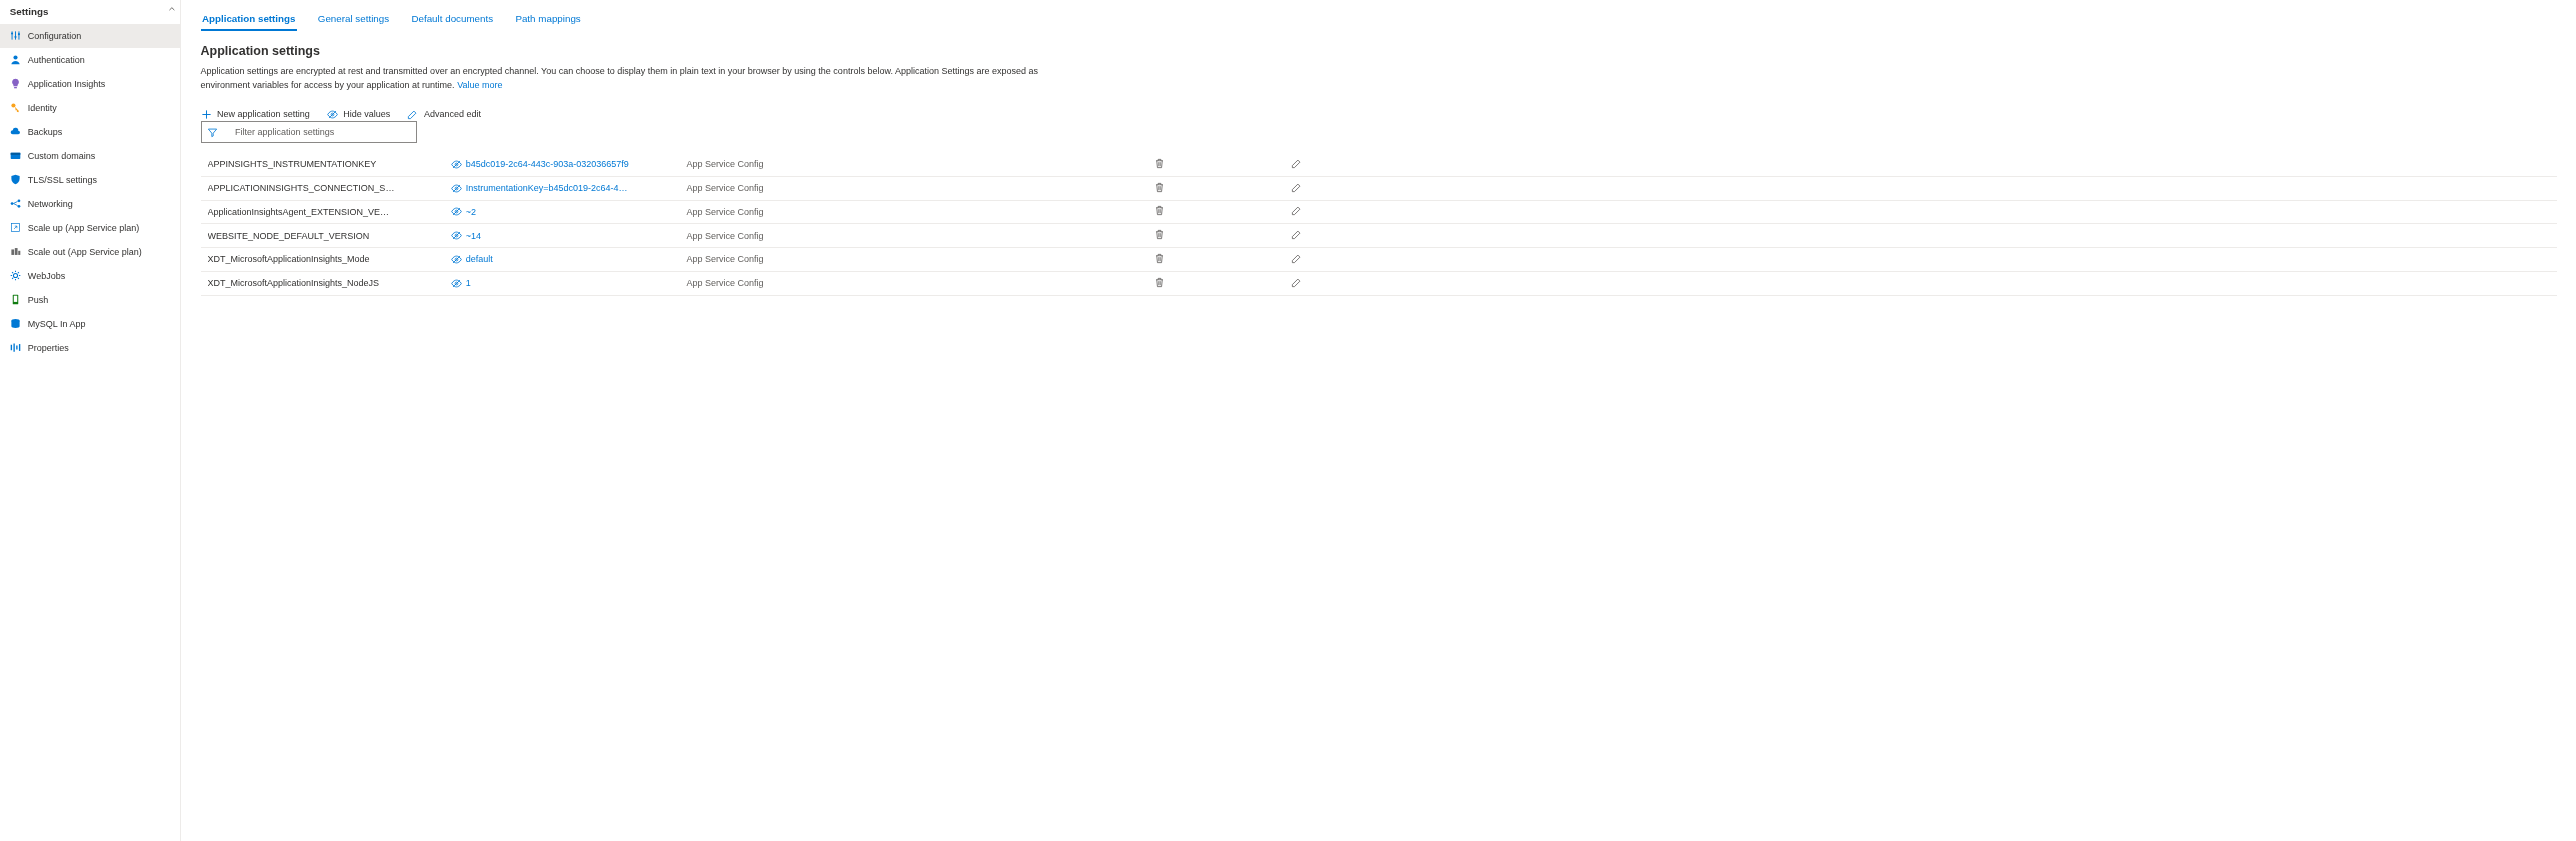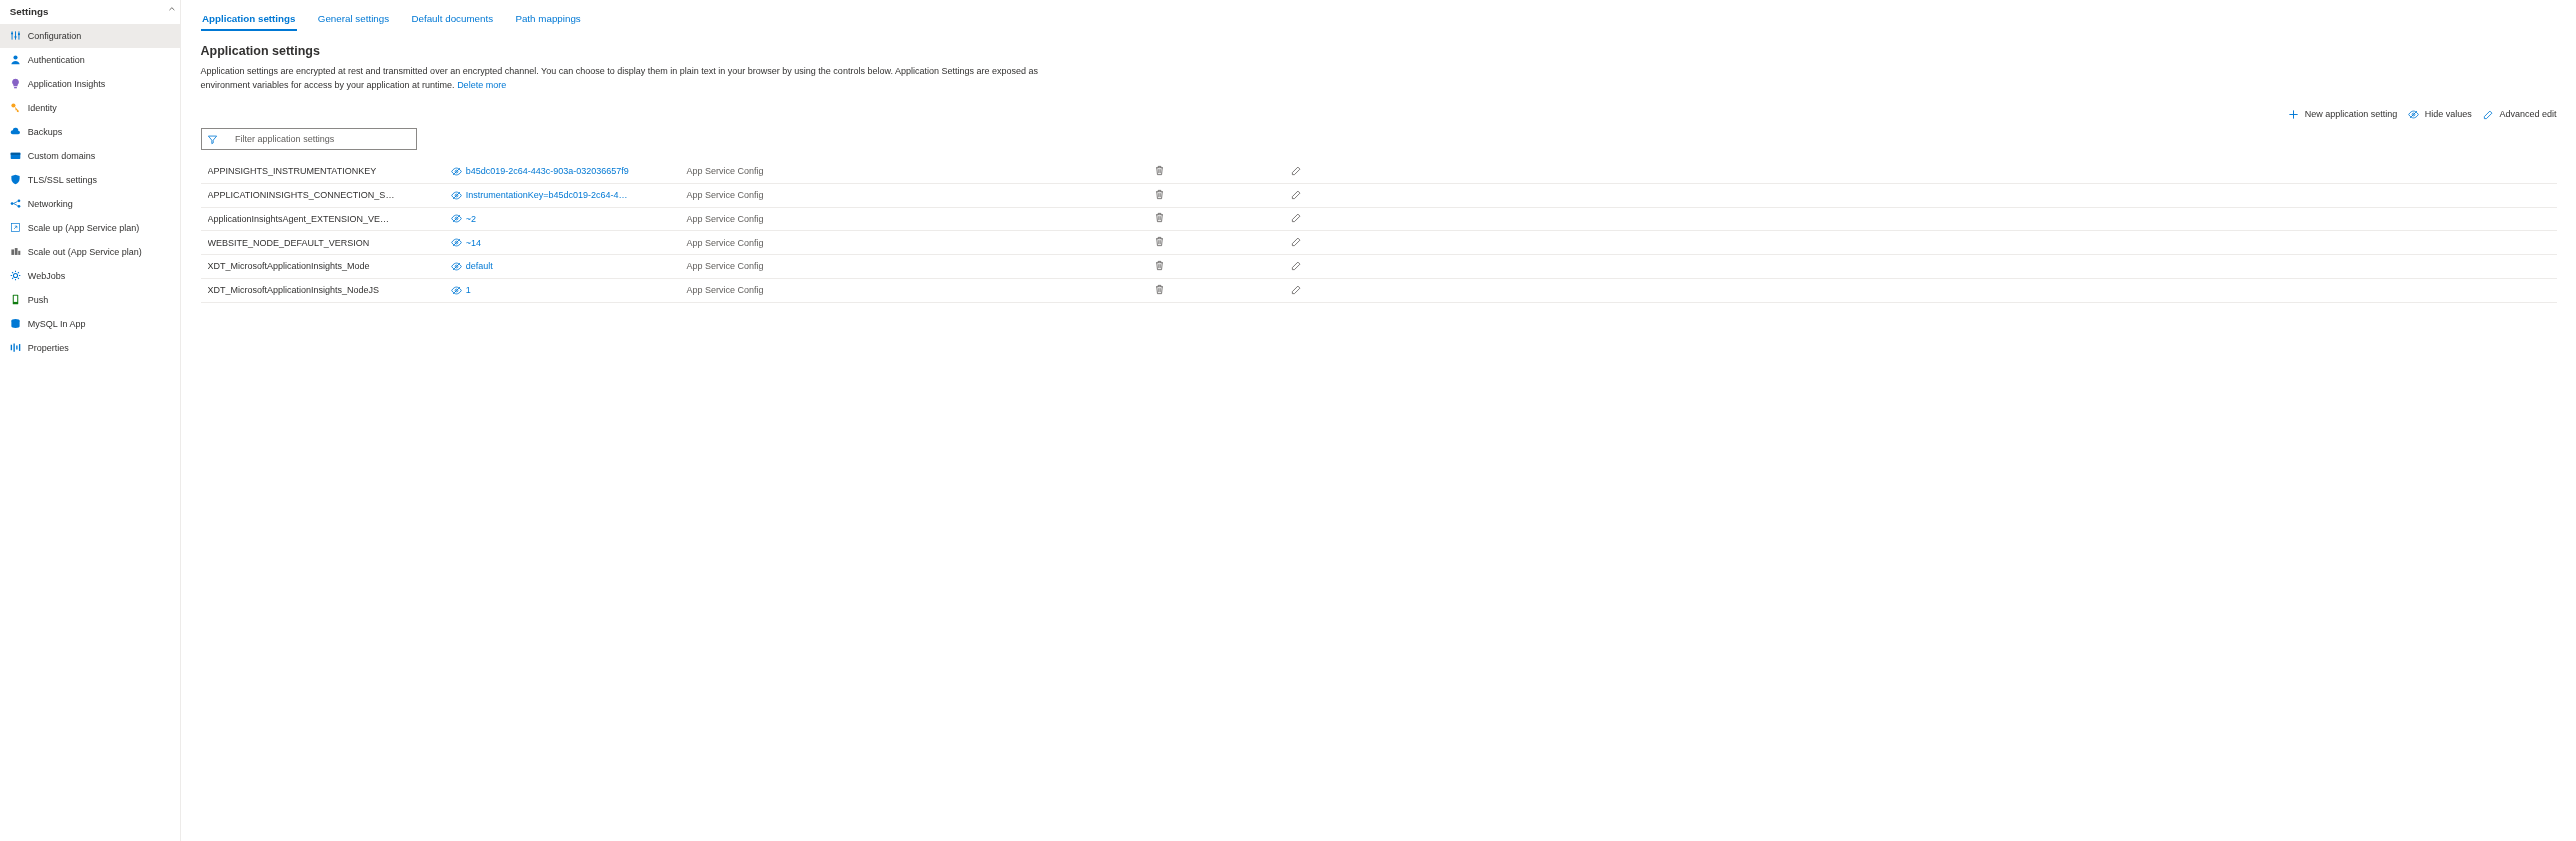--- a/index.html
+++ b/index.html
@@ -105,23 +105,21 @@
       line-height: 1.5;
       max-width: 850px;
     }
     .section-desc a {
       color: #0078d4;
       text-decoration: none;
     }
     .toolbar {
       display: flex;
       align-items: center;
-      gap: 11px;
-      margin-bottom: 7px;
-      justify-content: flex-end;
+      gap: 17px;
     }
     .toolbar-btn {
       display: flex;
       align-items: center;
       gap: 5.6px;
       font-size: 9px;
       color: #323130;
       cursor: pointer;
       background: none;
       border: none;
@@ -370,21 +368,21 @@
 <div class="main">
   <div class="tabs">
       <div class="tab active">Application settings</div>
       <div class="tab">General settings</div>
       <div class="tab">Default documents</div>
       <div class="tab">Path mappings</div>
     </div>
 
   <div class="section-title">Application settings</div>
   <div class="section-desc">
-    <span>Application settings are encrypted at rest and transmitted over an encrypted channel. You can choose to display them in plain text in your browser by using the controls below. Application Settings are exposed as environment variables for access by your application at runtime. </span><a href="#">Delete more</a>
+    <span>Application settings are encrypted at rest and transmitted over an encrypted channel. You can choose to display them in plain text in your browser by using the controls below. Application Settings are exposed as environment variables for access by your application at runtime. </span><a href="#">Value more</a>
   </div>
 
   <div class="toolbar">
     <button class="toolbar-btn">
       <span class="tb-icon">
         <svg viewBox="0 0 16 16" width="11" height="11">
             <path d="M8 2v12M2 8h12" stroke="#0078d4" stroke-width="1.4" fill="none"></path>
           </svg>
       </span>
       <span>New application setting</span>

